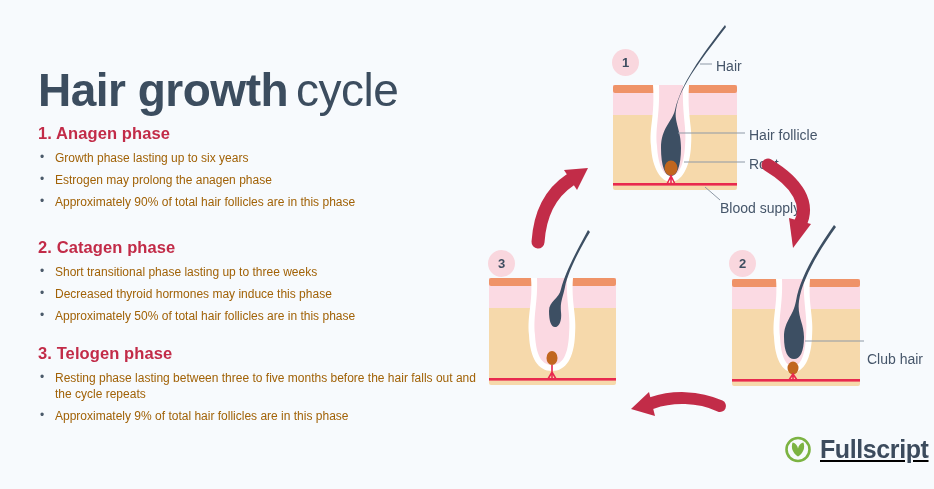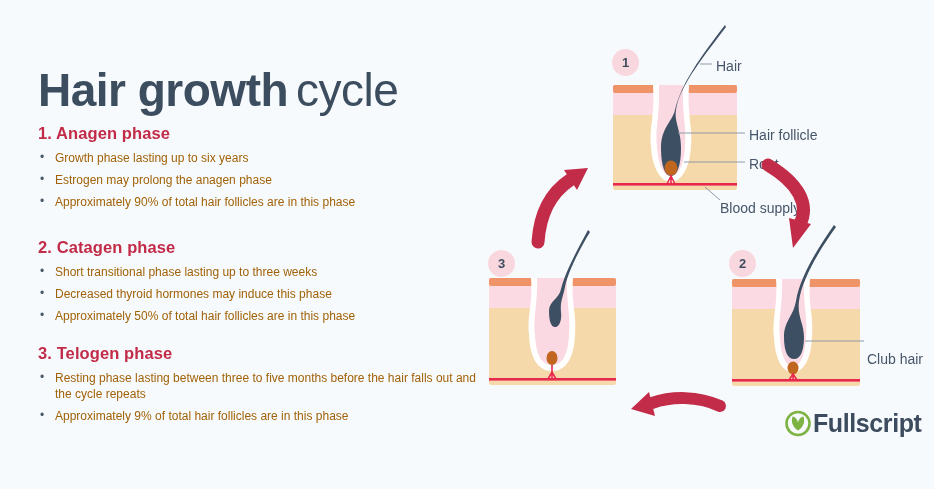--- a/index.html
+++ b/index.html
@@ -40,21 +40,21 @@
   #label-hair{left:716px;top:58px;}
   #label-hair-follicle{left:749px;top:127px;}
   #label-root{left:749px;top:156px;}
   #label-blood-supply{left:720px;top:200px;}
   #label-club-hair{left:867px;top:351px;}
   .arrow-svg{position:absolute;}
   #arrow-1-2{left:758px;top:158px;}
   #arrow-2-3{left:628px;top:390px;}
   #arrow-3-1{left:526px;top:164px;}
   
-  #logo{position:absolute;left:783px;top:408px;display:flex;align-items:center;gap:0;}
+  #logo{position:absolute;left:783px;top:434px;display:flex;align-items:center;gap:7px;text-decoration:underline;}
   #logo-text{font-size:25px;font-weight:700;color:#3c4b5d;letter-spacing:-0.4px;}
 </style>
 </head>
 <body>
 
 <div id="canvas">
 
   <h1 id="title"><span class="t-bold">Hair growth</span><span class="t-light">cycle</span></h1>
 
   <section class="phase" id="phase-1">

